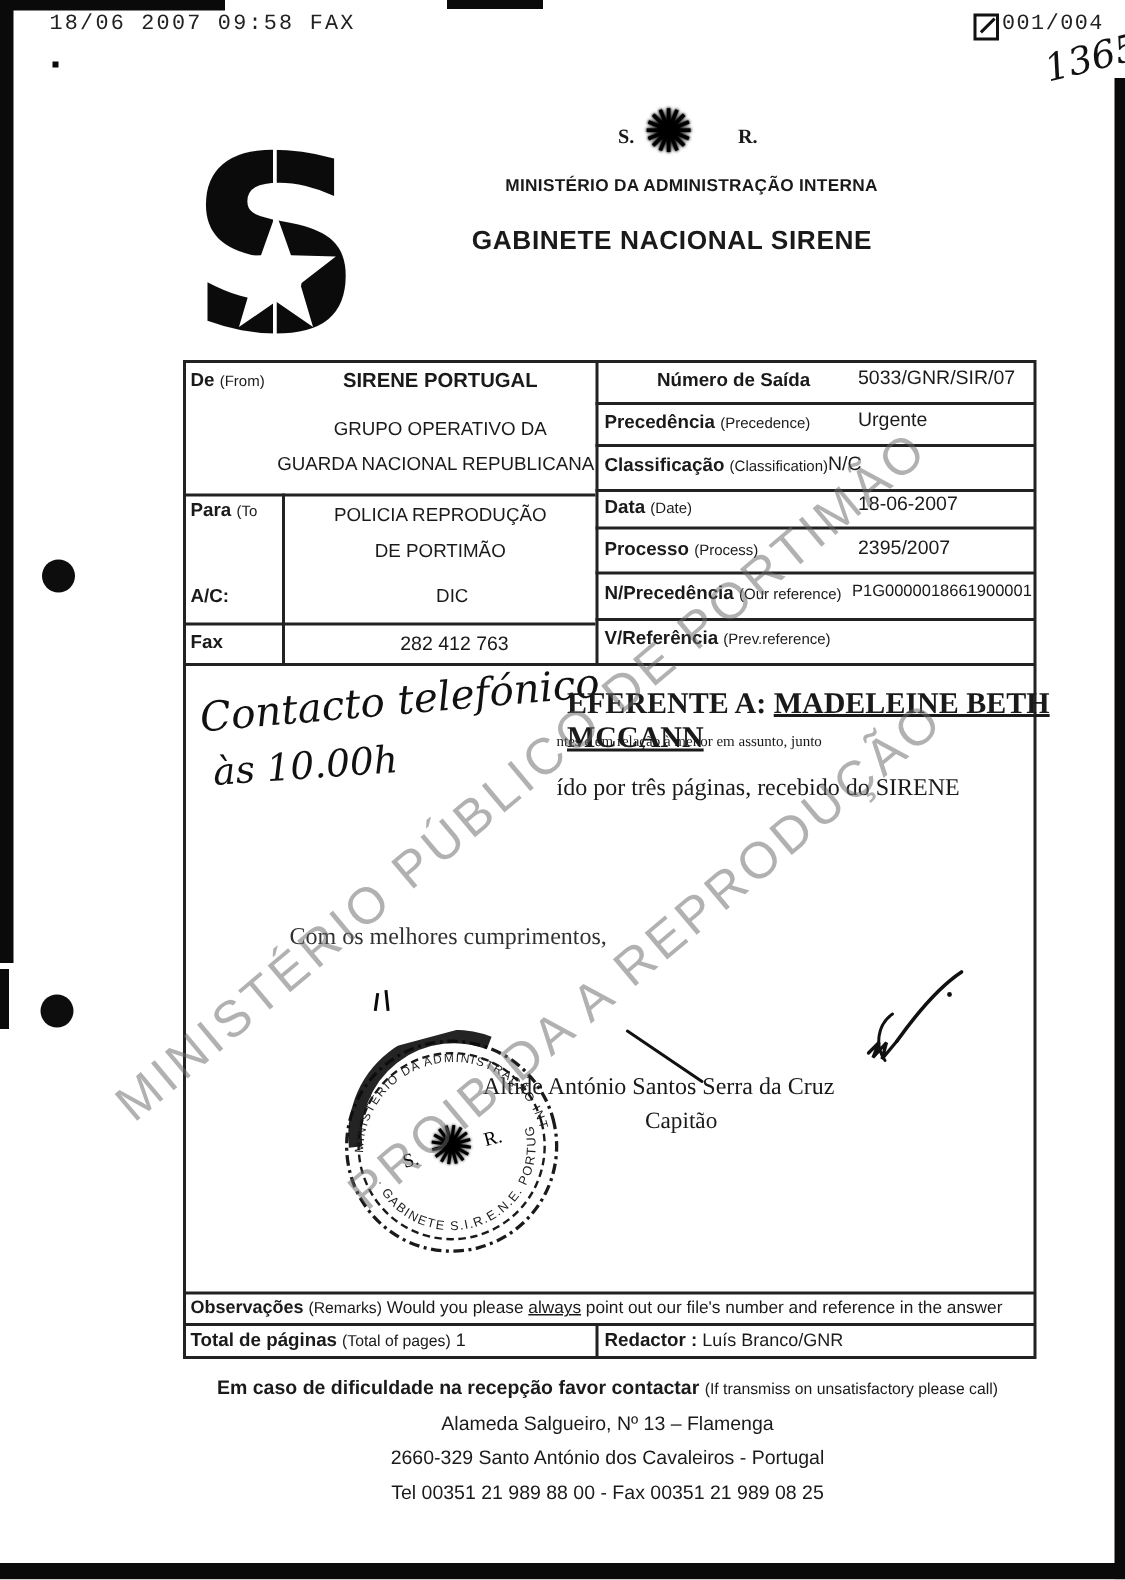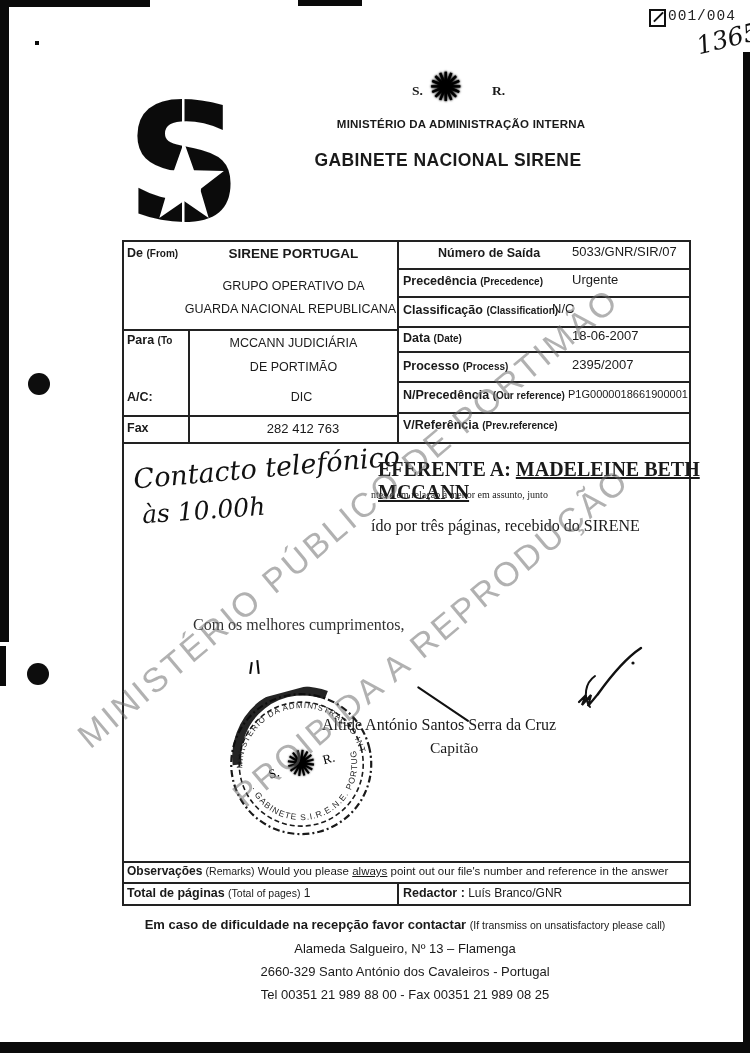--- a/index.html
+++ b/index.html
@@ -5,21 +5,21 @@
   html,body{margin:0;padding:0;background:#e8e8e8;}
   .page{position:relative;width:750px;height:1053px;background:#ffffff;overflow:hidden;
         font-family:"Liberation Sans",sans-serif;color:#1a1a1a;}
   .abs{position:absolute;}
   .ln{position:absolute;background:#222;}
   .bar{position:absolute;background:#0a0a0a;}
   .punch{position:absolute;width:22px;height:22px;border-radius:50%;background:#0d0d0d;}
   .mono{font-family:"Liberation Mono",monospace;}
   .serif{font-family:"Liberation Serif",serif;}
   .b{font-weight:bold;}
-  .small{font-weight:bold;}
+  .small{font-weight:normal;}
   .cell-val{font-size:13px;}
   .lblrow{font-size:12.5px;font-weight:bold;}
   .lblrow .small{font-size:10px;}
   .center{text-align:center;}
   .hand{font-family:"DejaVu Serif",serif;font-style:italic;color:#111;}
   .wm{position:absolute;color:rgba(105,105,105,0.52);font-size:34px;letter-spacing:3px;
       white-space:nowrap;transform-origin:0 0;transform:rotate(-40deg);z-index:20;
       font-family:"Liberation Sans",sans-serif;}
   .fade{opacity:0.9;filter:blur(0.3px);}
   .z10{z-index:10;}
@@ -33,20 +33,21 @@
   <div class="bar z30" style="left:0;top:0;width:150px;height:7px"></div>
   <div class="bar z30" style="left:298px;top:0;width:64px;height:6px"></div>
   <div class="bar z30" style="left:0;top:0;width:9px;height:642px"></div>
   <div class="bar z30" style="left:0;top:646px;width:6px;height:40px"></div>
   <div class="bar z30" style="left:0;top:1042px;width:750px;height:11px"></div>
   <div class="bar z30" style="left:743px;top:52px;width:7px;height:1001px"></div>
   <div class="punch z30" style="left:28px;top:373px"></div>
   <div class="punch z30" style="left:27px;top:663px"></div>
   <div class="bar z30" style="left:35px;top:41px;width:4px;height:4px"></div>
 
+  <div class="abs mono z10" style="left:33px;top:8px;font-size:14.5px;letter-spacing:1.5px;color:#222;">18/06 2007 09:58 FAX</div>
   <div class="abs z10" style="left:649px;top:9px;width:13px;height:14px;border:2px solid #111;">
     <div style="position:absolute;left:1px;top:5px;width:13px;height:2px;background:#111;transform:rotate(-45deg);"></div>
   </div>
   <div class="abs mono z10" style="left:668px;top:8px;font-size:14.5px;letter-spacing:1px;color:#222;">001/004</div>
   <div class="abs hand z10" style="left:696px;top:24px;font-size:25px;transform:rotate(-14deg);">1365</div>
 
   <div class="abs z10" style="left:130px;top:98px;">
     <svg width="108" height="128" viewBox="0 0 108 128">
       <text x="54" y="122" text-anchor="middle" font-family="DejaVu Sans" font-weight="bold" font-size="162" fill="#0b0b0b">S</text>
       <path fill="#ffffff" d="M54,44 L64,72.2 L93.9,73 L70.2,91.3 L78.7,120 L54,103 L29.3,120 L37.8,91.3 L14.1,73 L44,72.2 Z"></path>
@@ -84,21 +85,21 @@
     <span class="small">(From)</span>
   </div>
   <div class="abs b center z10" style="left:190px;top:246px;width:207px;font-size:13.5px;">SIRENE PORTUGAL</div>
   <div class="abs center z10" style="left:190px;top:279px;width:207px;font-size:12.5px;">GRUPO OPERATIVO DA</div>
   <div class="abs center z10" style="left:178px;top:302px;width:225px;font-size:12.5px;">GUARDA NACIONAL REPUBLICANA</div>
 
   <div class="abs lblrow z10" style="left:127px;top:333px;">
     <span class="b">Para</span>
     <span class="small">(To</span>
   </div>
-  <div class="abs center z10" style="left:190px;top:336px;width:207px;font-size:12.5px;">MCCANN JUDICIÁRIA</div>
+  <div class="abs center z10" style="left:190px;top:336px;width:207px;font-size:12.5px;">POLICIA REPRODUÇÃO</div>
   <div class="abs center z10" style="left:190px;top:360px;width:207px;font-size:12.5px;">DE PORTIMÃO</div>
   <div class="abs b z10" style="left:127px;top:390px;font-size:12.5px;">A/C:</div>
   <div class="abs center z10" style="left:190px;top:390px;width:223px;font-size:12.5px;">DIC</div>
   <div class="abs b z10" style="left:127px;top:421px;font-size:12.5px;">Fax</div>
   <div class="abs center cell-val z10" style="left:190px;top:421px;width:226px;">282 412 763</div>
 
   <div class="abs lblrow z10" style="left:403px;top:246px;margin-left:35px;">
     <span class="b">Número de Saída</span>
     <span class="small"></span>
   </div>

